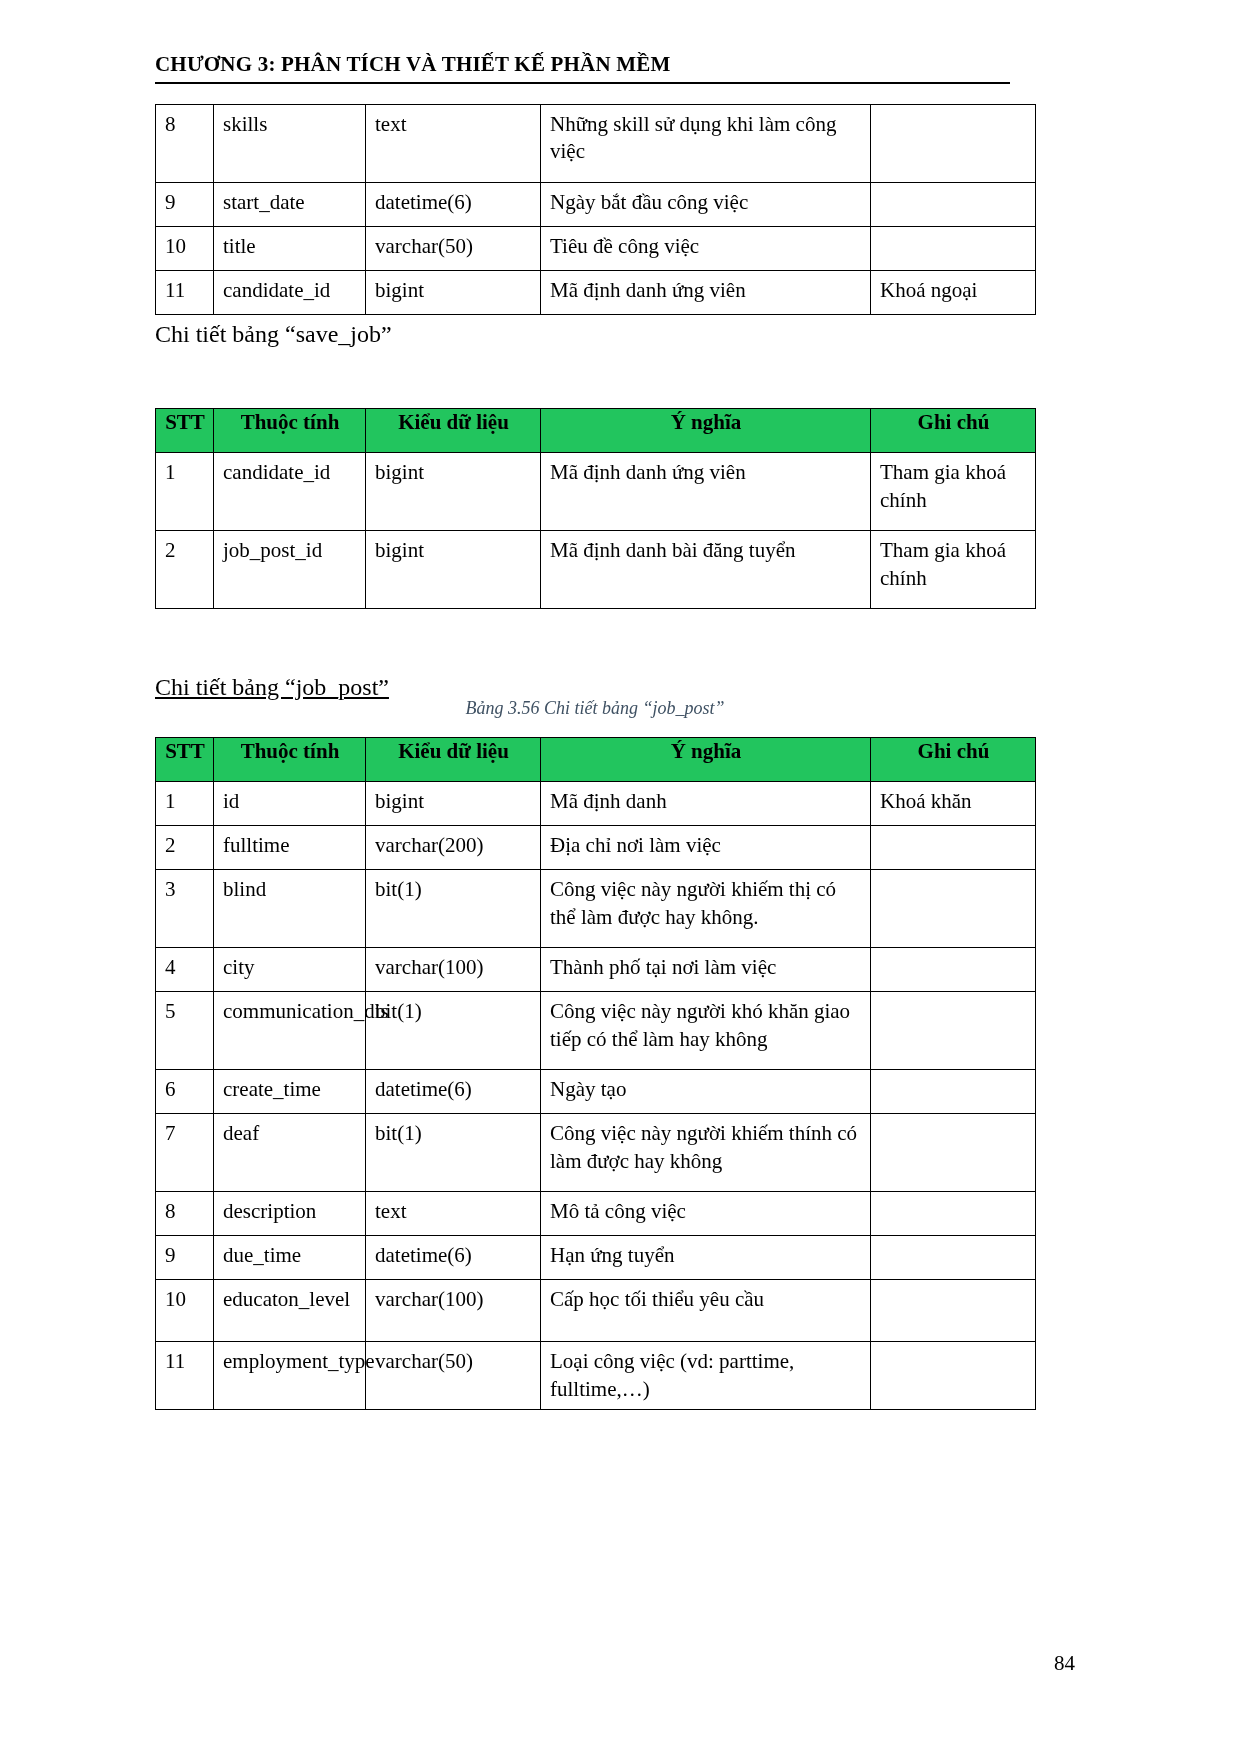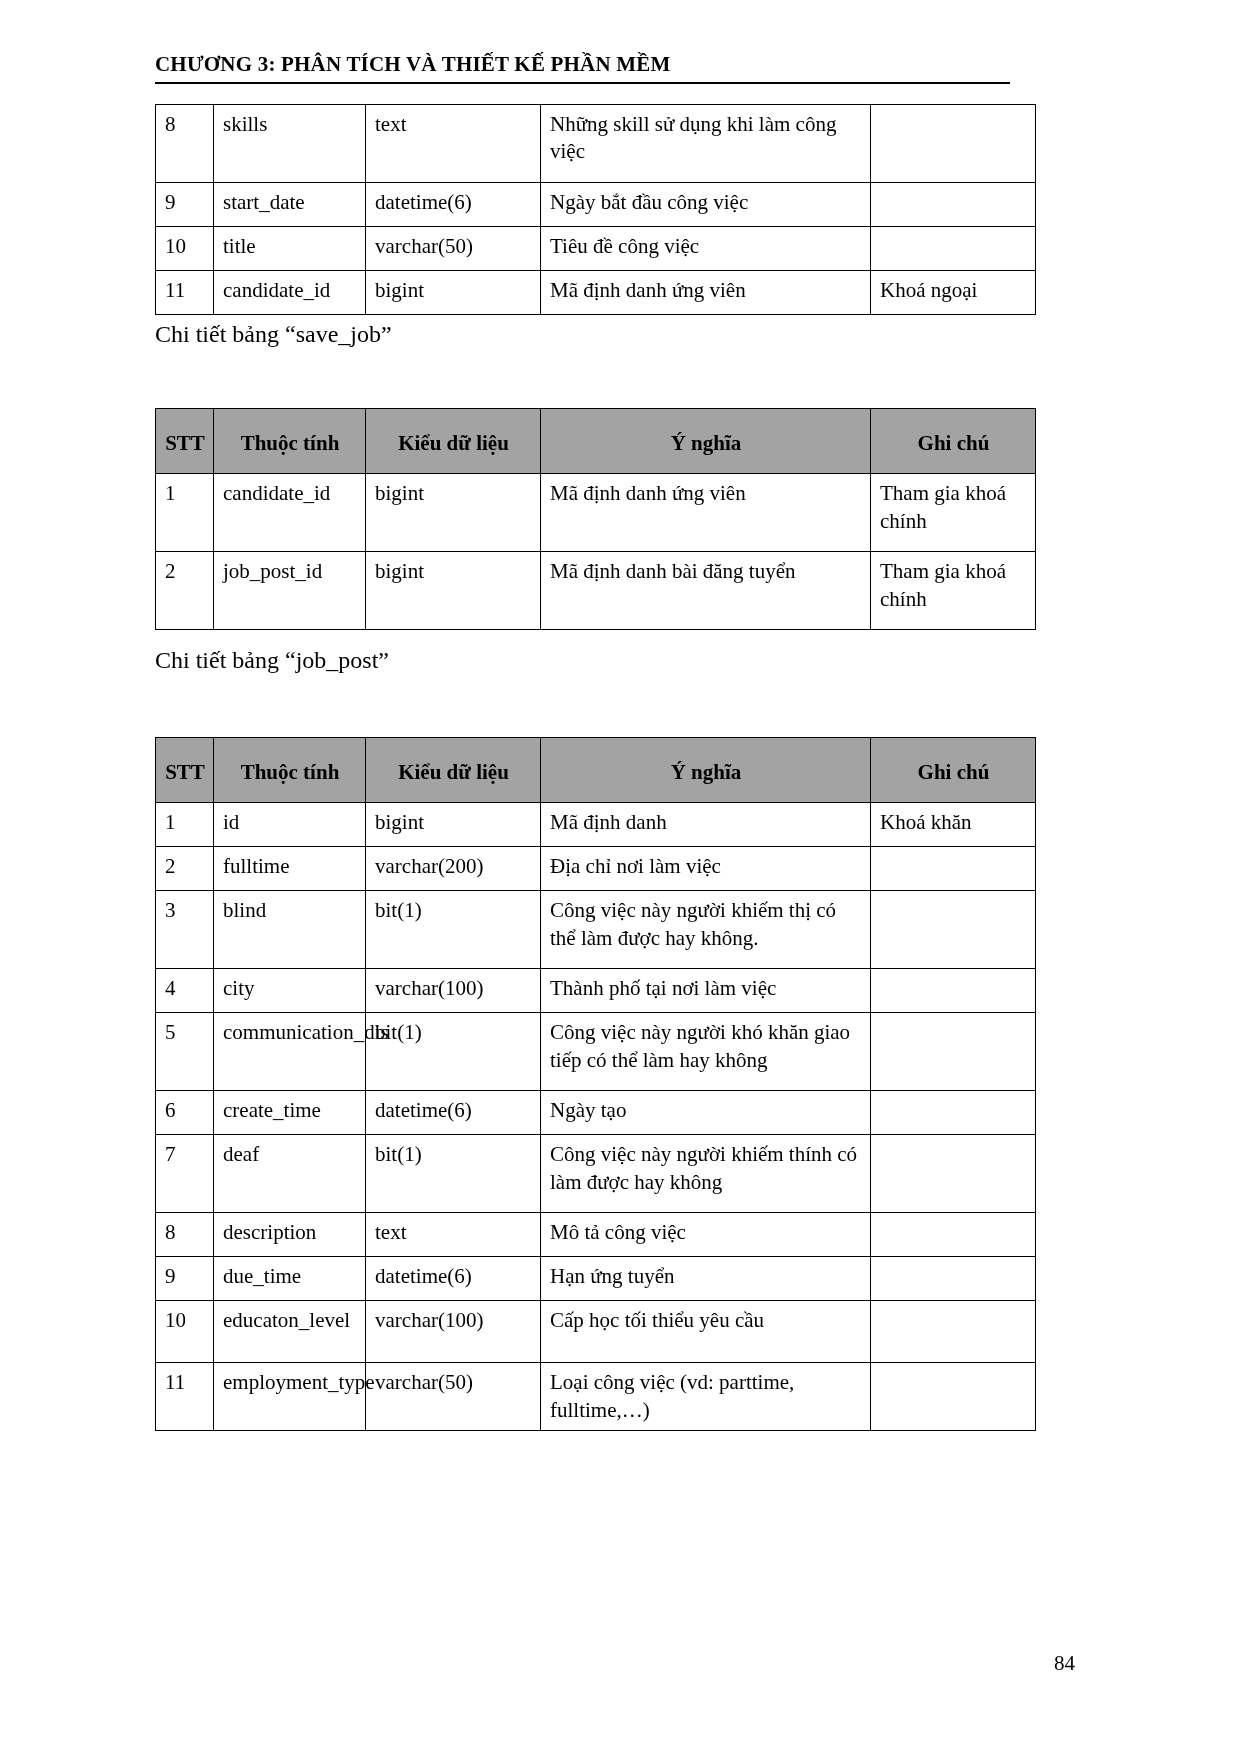--- a/index.html
+++ b/index.html
@@ -52,24 +52,24 @@
     line-height: 1.3;
   }
   .doc-table td, .doc-table th {
     border: 1.5px solid #000000;
     vertical-align: top;
     padding: 6px 8px 6px 9px;
     font-weight: normal;
     text-align: left;
   }
   .doc-table th {
-    background: #a3a3a3;
+    background: #22c55e;
     font-weight: bold;
     text-align: center;
-    padding-top: 21px;
+    padding-top: 0;
     padding-bottom: 16px;
   }
   .col-stt   { width: 58px; }
   .col-attr  { width: 152px; }
   .col-type  { width: 175px; }
   .col-mean  { width: 330px; }
   .col-note  { width: 165px; }
 
   .cell-just {
     text-align: justify;
@@ -189,22 +189,23 @@
             <td>2</td>
             <td>job_post_id</td>
             <td>bigint</td>
             <td class="cell-just">Mã định danh bài đăng tuyển</td>
             <td class="cell-just">Tham gia khoá chính</td>
           </tr>
         </tbody>
     </table>
   </div>
 
-  <div class="body-line" style="top:644px;">Chi tiết bảng “job_post”</div>
-
+  <div class="body-line" style="top:671px;text-decoration:underline;">Chi tiết bảng “job_post”</div>
+
+  <div class="caption" style="top:698px;">Bảng 3.56 Chi tiết bảng “job_post”</div>
 
   <div class="tbl-wrap" style="top:737px;">
     <table class="doc-table" id="tbl-jobpost">
       <colgroup>
         <col class="col-stt">
           <col class="col-attr">
           <col class="col-type">
           <col class="col-mean">
           <col class="col-note">
       </colgroup>

